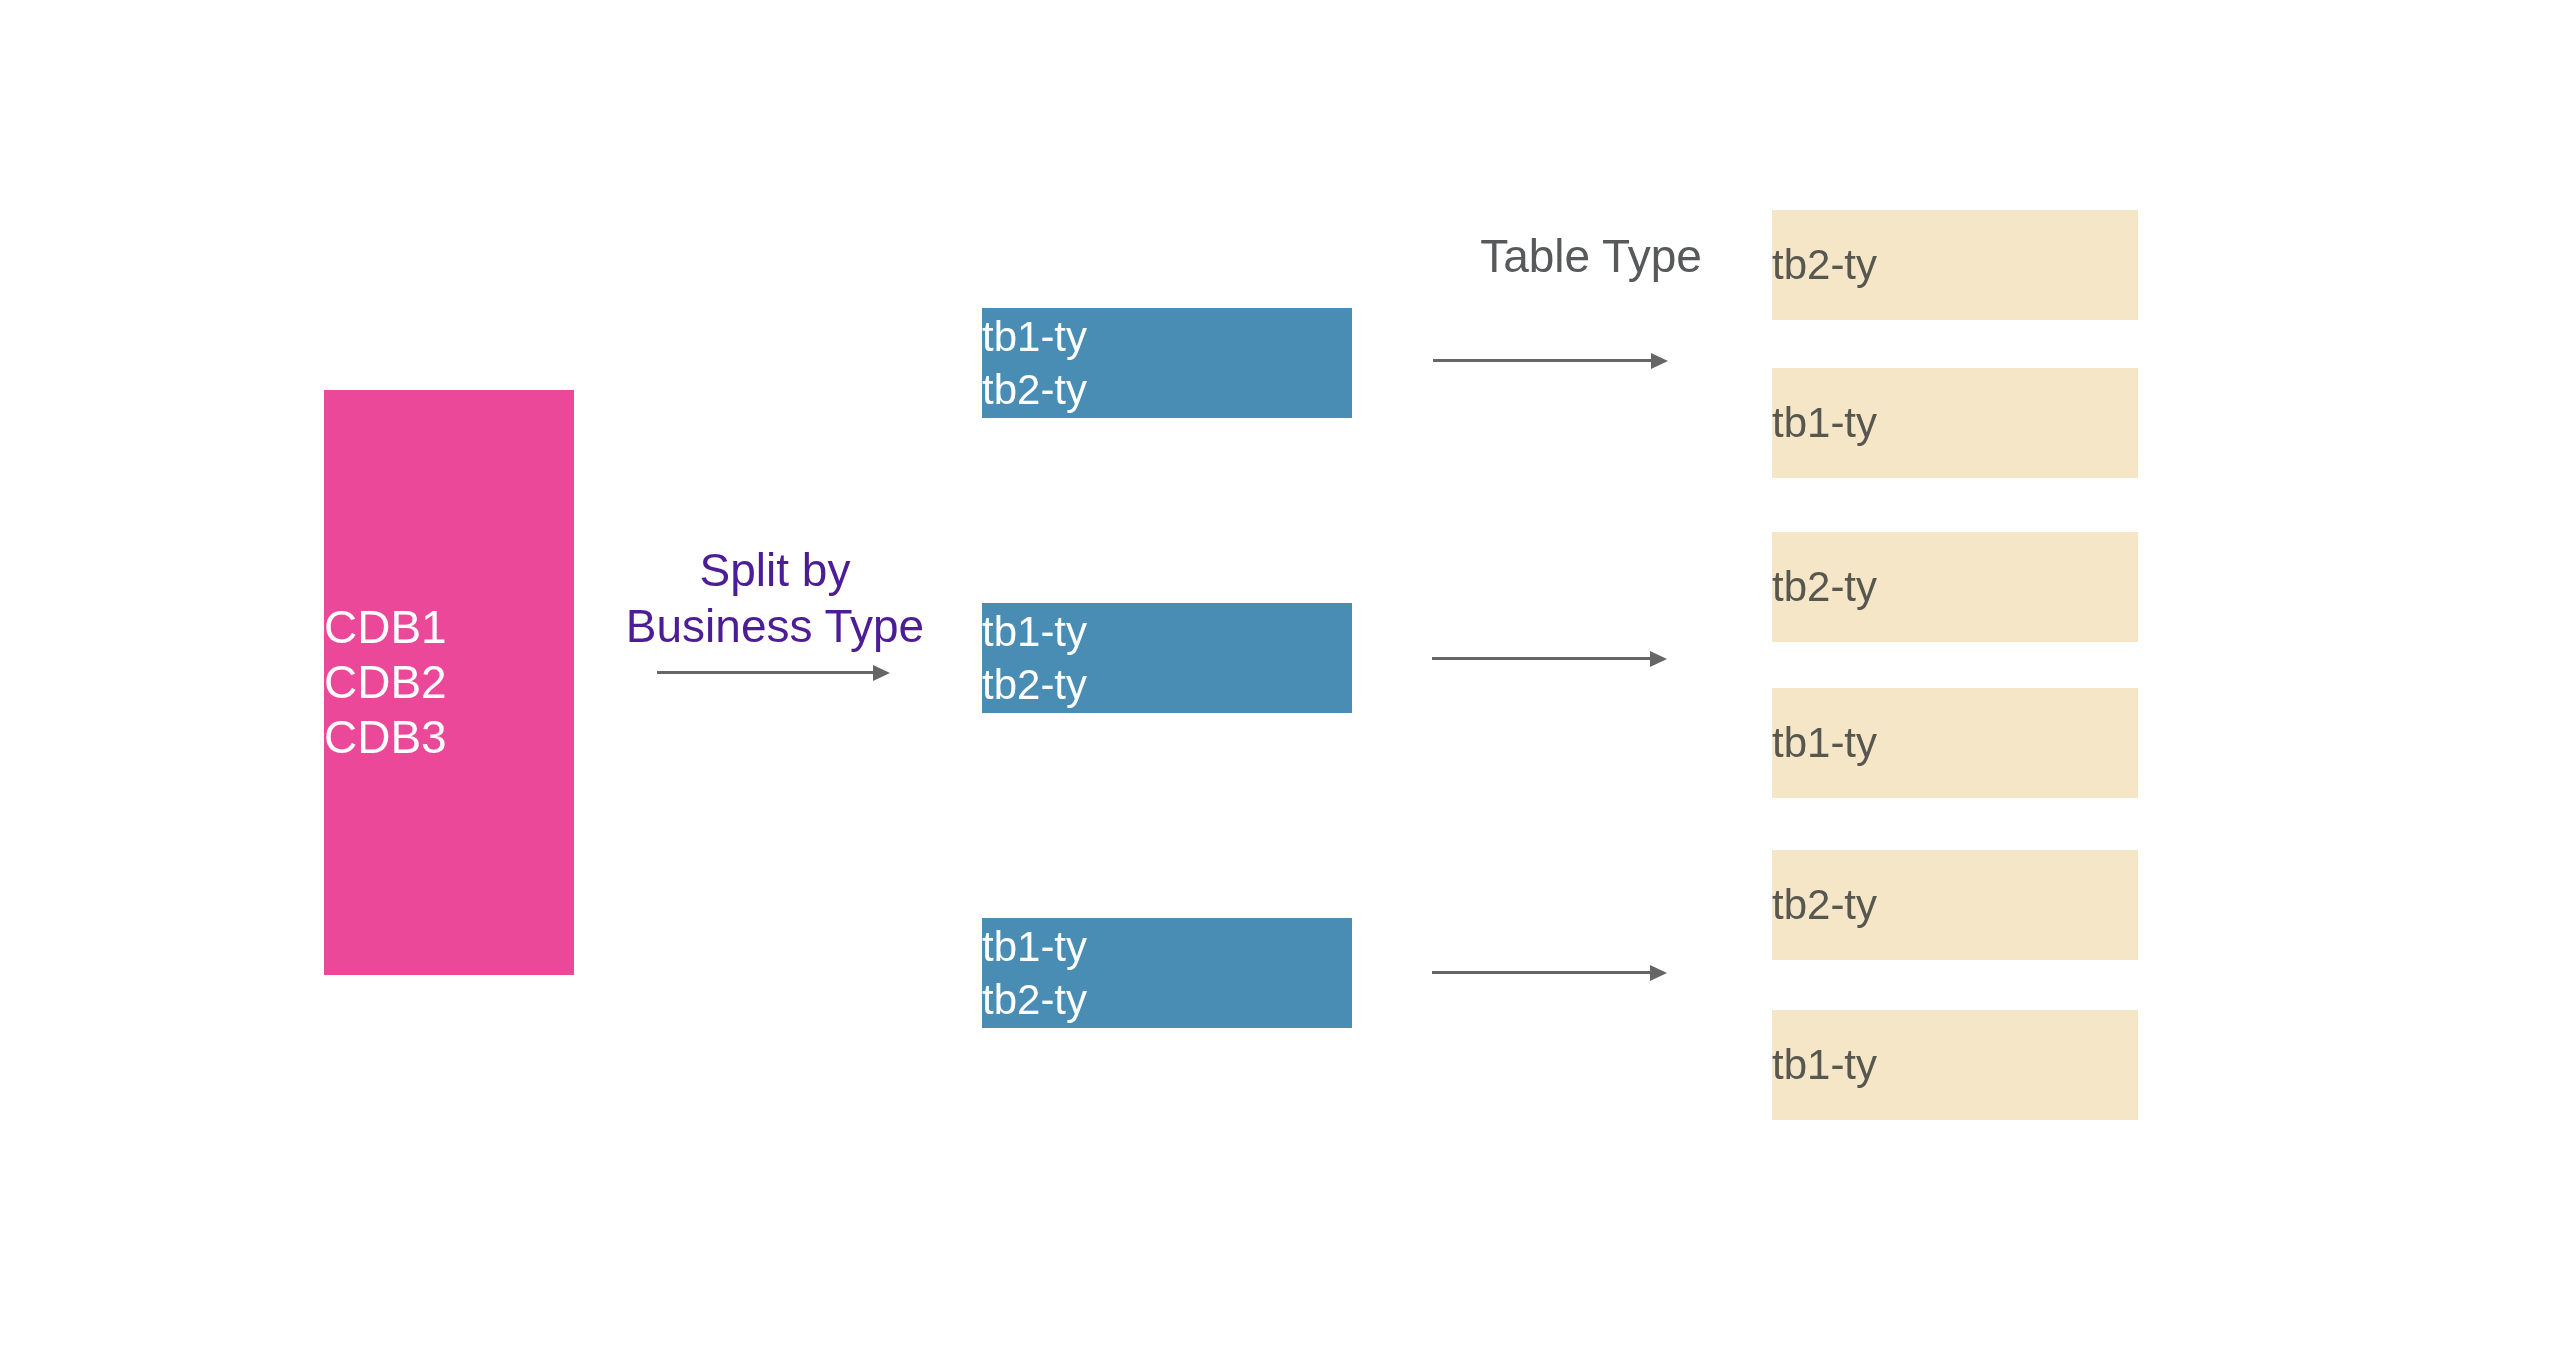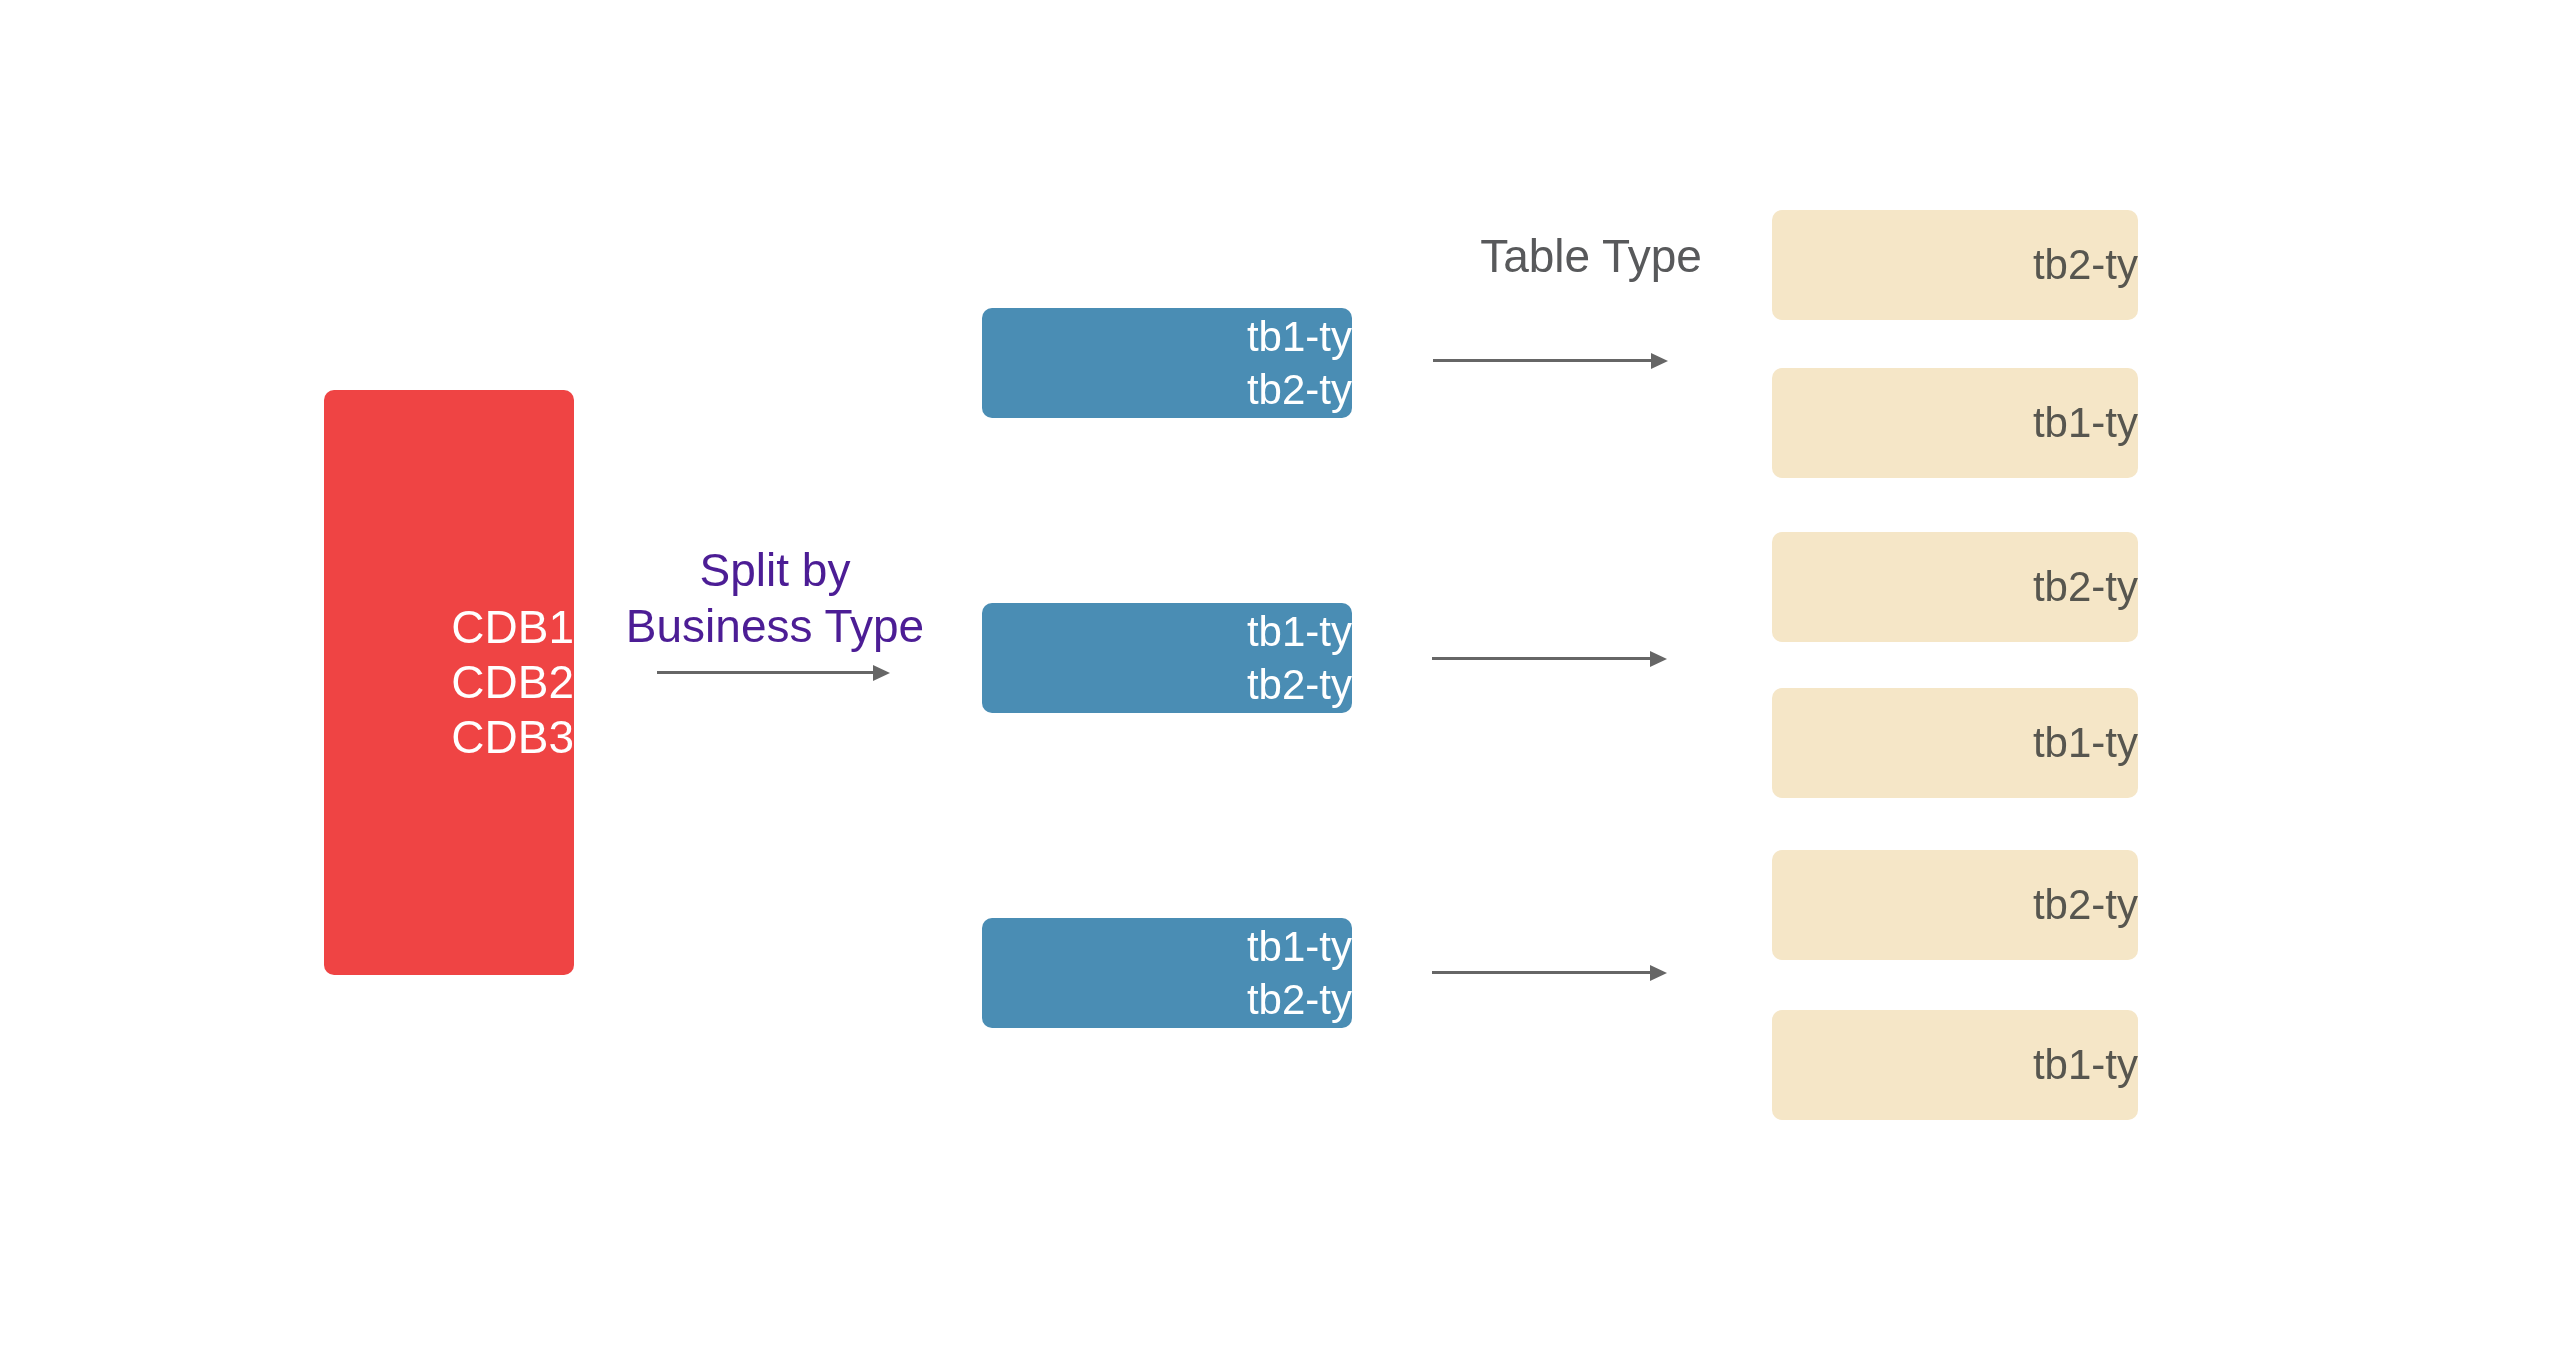--- a/index.html
+++ b/index.html
@@ -8,23 +8,22 @@
     width:2560px; height:1371px;
     background:#ffffff;
     font-family:"Liberation Sans", sans-serif;
     overflow:hidden;
   }
   .canvas{ position:relative; width:2560px; height:1371px; background:#ffffff; }
 
   .box{
     position:absolute;
     display:flex; flex-direction:column;
-    align-items:flex-end; justify-content:center;
+    align-items:flex-start; justify-content:center;
     text-align:center;
-    border-radius:10px;
   }
 
   .source-box{
     left:324px; top:390px; width:250px; height:585px;
     color:#ffffff; font-size:46px; line-height:55px;
   }
 
   .business-box{
     left:982px; width:370px; height:110px;
     color:#ffffff; font-size:42px; line-height:53px;
@@ -67,21 +66,21 @@
   .arrow-split{ left:657px; top:671px; width:218px; }
   .arrow-seg-0{ left:1433px; top:359px; width:220px; }
   .arrow-seg-1{ left:1432px; top:657px; width:220px; }
   .arrow-seg-2{ left:1432px; top:971px; width:220px; }
 </style>
 </head>
 <body style="background: rgb(255, 255, 255);">
 
 <div class="canvas">
 
-  <div class="box source-box" style="background-color: #ef4444; color: rgb(255, 255, 255);">
+  <div class="box source-box" style="background-color: #ec4899; color: rgb(255, 255, 255);">
     <div>CDB1</div>
     <div>CDB2</div>
     <div>CDB3</div>
   </div>
 
   <div class="flow-label split-label" style="color: #4c1d95;">
     <div>Split by</div>
     <div>Business Type</div>
   </div>
   <div class="arrow arrow-split"></div>

